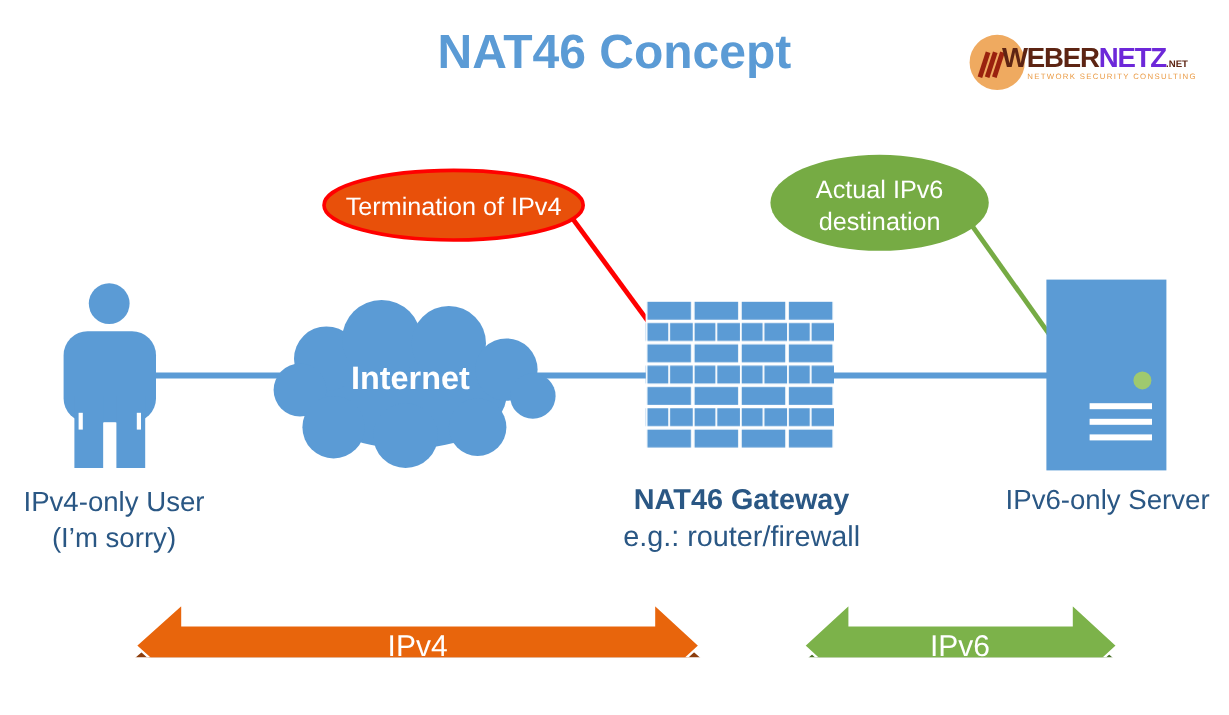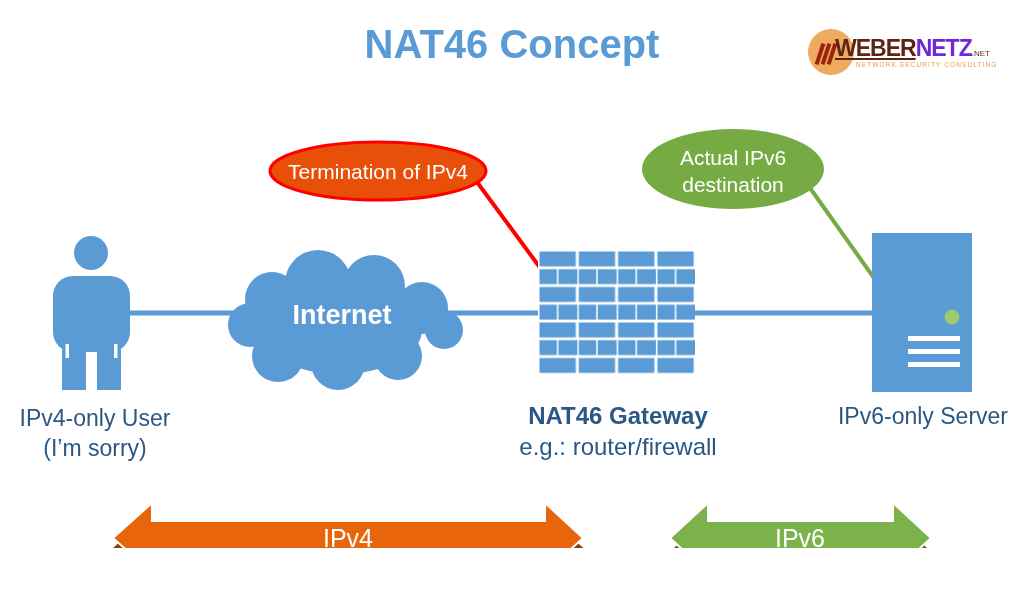--- a/index.html
+++ b/index.html
@@ -11,23 +11,23 @@
     position:absolute;left:0;right:0;top:22px;text-align:center;
     font-size:40px;font-weight:bold;color:#5b9bd5;letter-spacing:0;
   }
   svg text{font-family:"Liberation Sans",sans-serif;}
   
   .logo{position:absolute;left:808px;top:26px;width:180px;height:54px;}
   .logo-circle{position:absolute;left:0;top:3px;width:46px;height:46px;border-radius:50%;background:#efaa60;}
   .logo-stripe{position:absolute;width:4px;height:22px;background:#9a220e;transform:rotate(18deg);}
   .s1{left:10px;top:14px}.s2{left:16px;top:14px}.s3{left:22px;top:14px}
   .logo-text{position:absolute;left:27px;top:9px;font-size:23px;font-weight:800;letter-spacing:-1px;white-space:nowrap;}
-  .logo-word1{color:#5d2413;text-decoration:underline;}
+  .logo-word1{color:#5d2413;}
   .logo-word2{color:#6d28d9;font-weight:600;}
-  .logo-tld{font-size:8px;color:#5d2413;letter-spacing:0;font-weight:normal;}
+  .logo-tld{font-size:8px;color:#5d2413;letter-spacing:0;font-weight:bold;}
   .logo-tagline{position:absolute;left:48px;top:35px;font-size:6.5px;color:#ea9b45;letter-spacing:1.1px;white-space:nowrap;}
 </style>
 </head>
 <body>
 
 <div id="stage">
 
   <div class="title">NAT46 Concept</div>
 
   <div class="logo">

